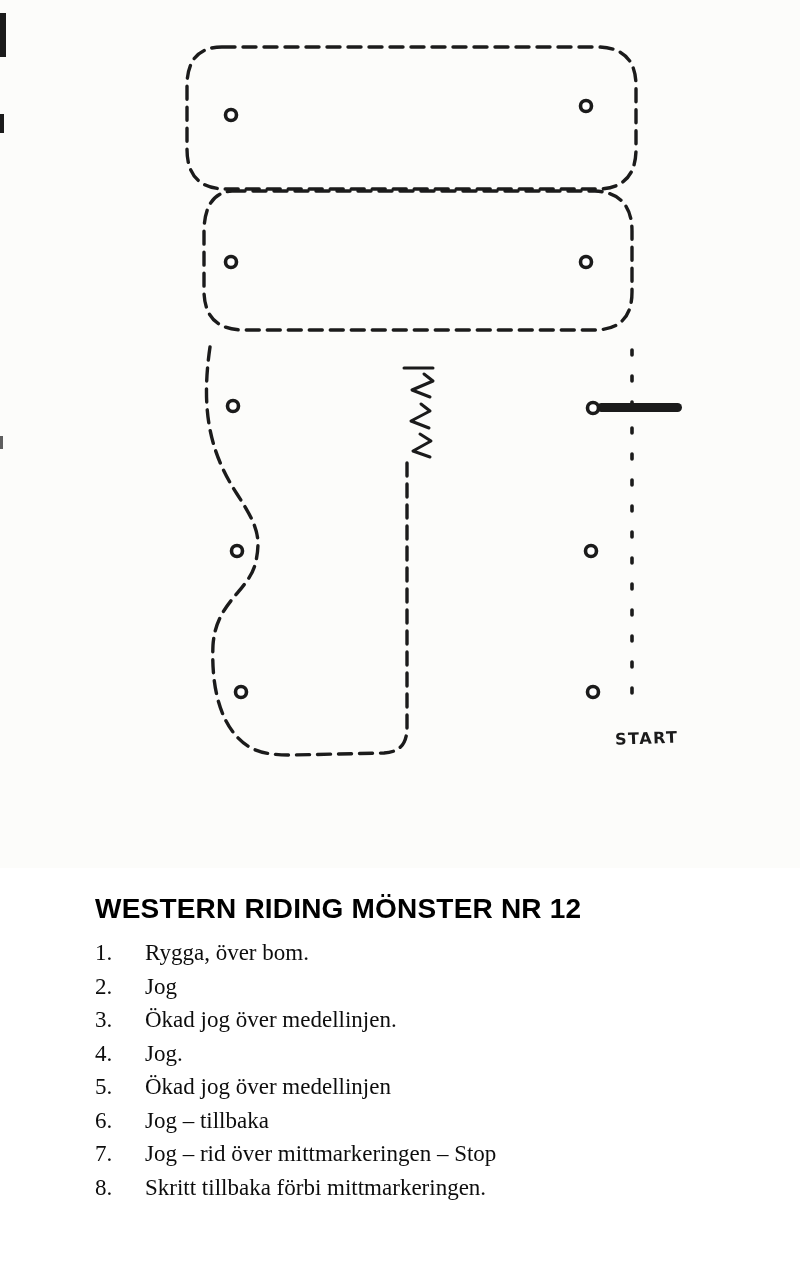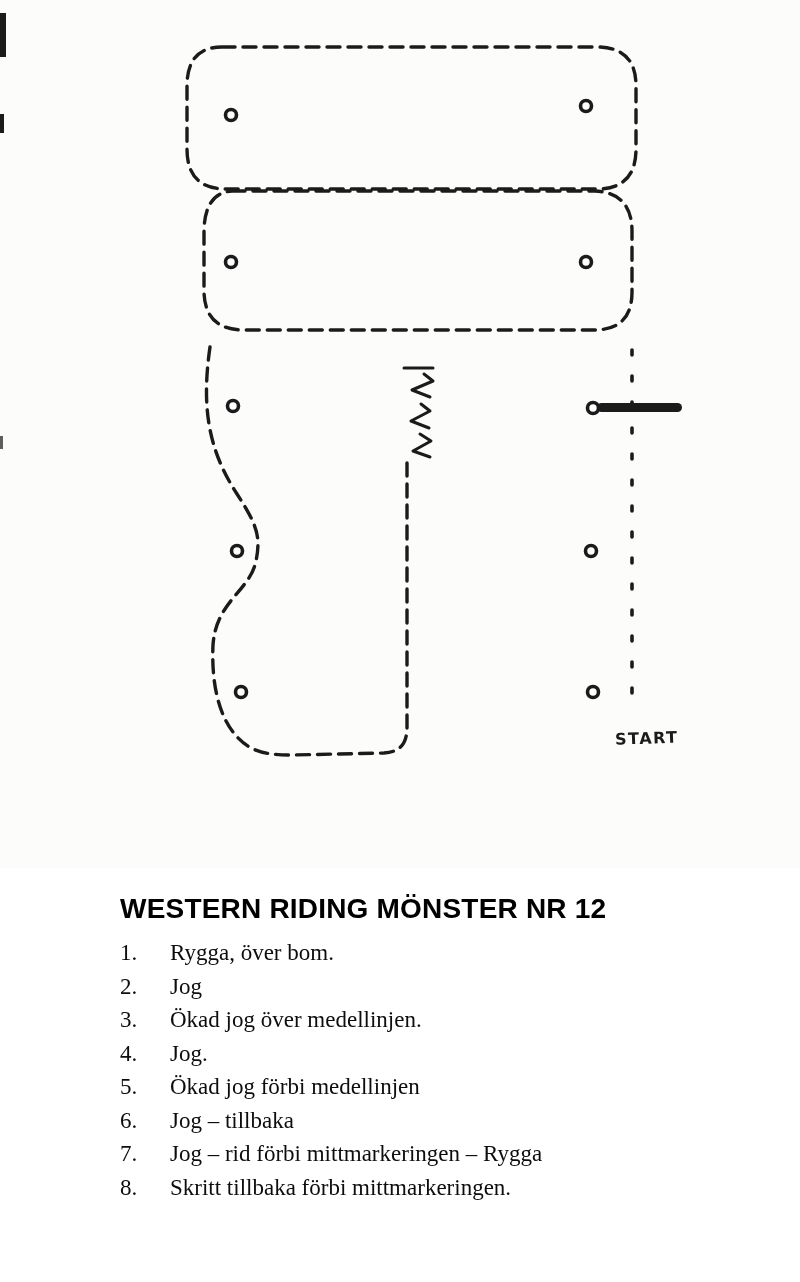--- a/index.html
+++ b/index.html
@@ -47,21 +47,21 @@
     font-family: "DejaVu Sans", sans-serif;
     font-size: 16px;
     font-weight: 600;
     letter-spacing: 1.5px;
     fill: var(--ink, #1b1b1b);
   }
 
   
   .textblock {
     position: absolute;
-    left: 120px; top: 893px;
+    left: 95px; top: 893px;
     width: 640px;
   }
   .doc-title {
     font-family: "Liberation Sans", sans-serif;
     font-weight: 700;
     font-size: 28px;
     letter-spacing: 0.2px;
     color: #000;
     margin-bottom: 11px;
     white-space: nowrap;
@@ -133,29 +133,29 @@
       <li>
         <span class="num">3.</span>
         <span class="txt">Ökad jog över medellinjen.</span>
       </li>
       <li>
         <span class="num">4.</span>
         <span class="txt">Jog.</span>
       </li>
       <li>
         <span class="num">5.</span>
-        <span class="txt">Ökad jog förbi medellinjen</span>
+        <span class="txt">Ökad jog över medellinjen</span>
       </li>
       <li>
         <span class="num">6.</span>
         <span class="txt">Jog – tillbaka</span>
       </li>
       <li>
         <span class="num">7.</span>
-        <span class="txt">Jog – rid förbi mittmarkeringen – Rygga</span>
+        <span class="txt">Jog – rid över mittmarkeringen – Stop</span>
       </li>
       <li>
         <span class="num">8.</span>
         <span class="txt">Skritt tillbaka förbi mittmarkeringen.</span>
       </li>
     </ol>
   </div>
 
 </div>
 

